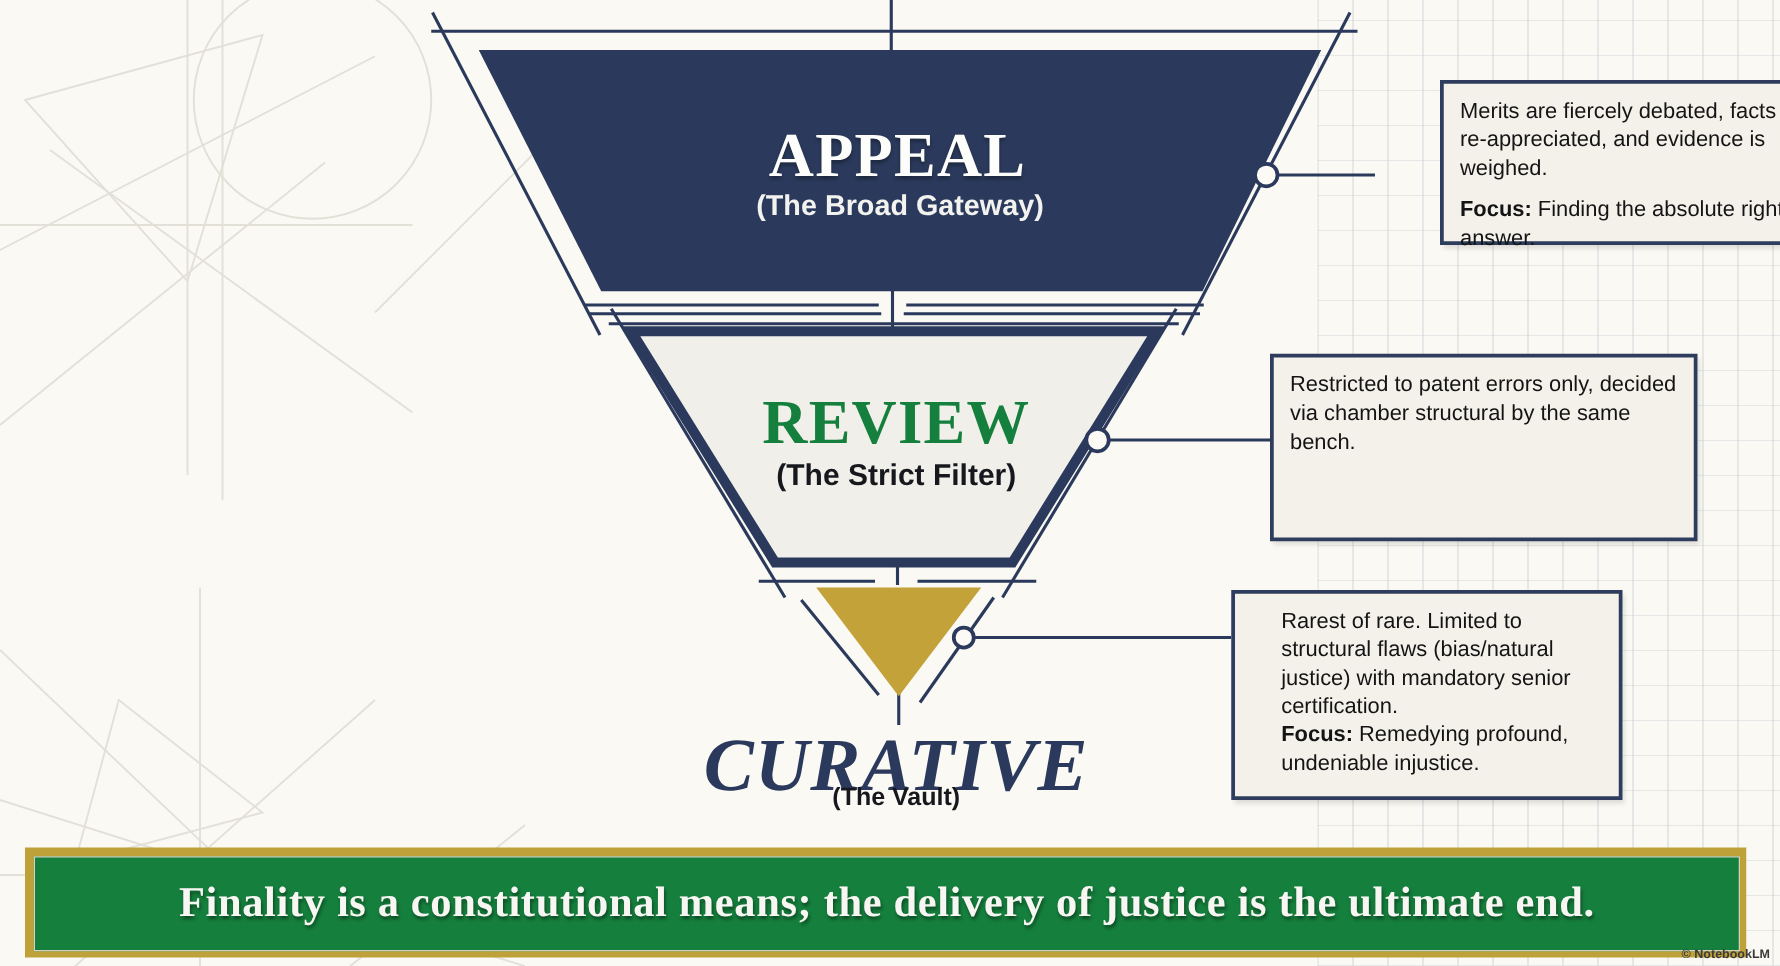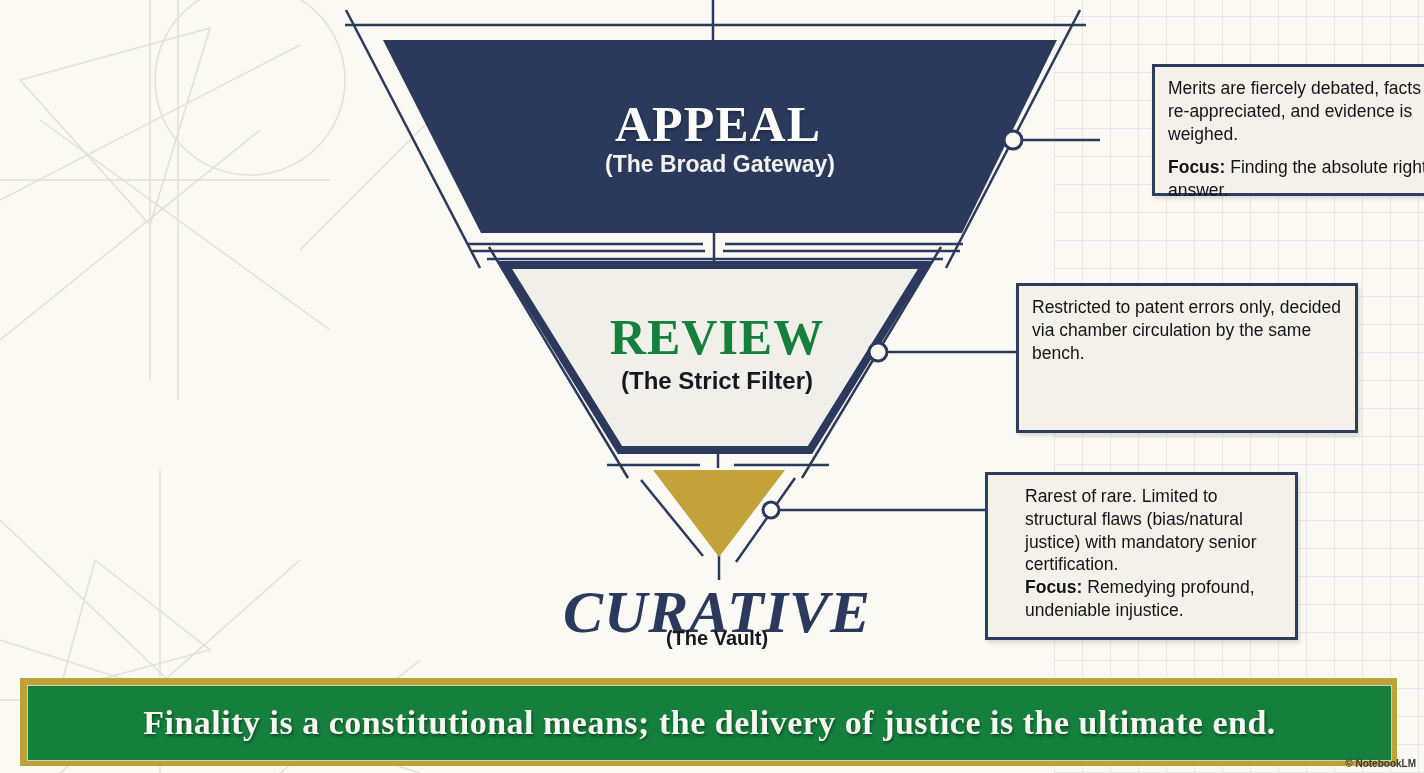--- a/index.html
+++ b/index.html
@@ -121,21 +121,21 @@
 
   <div class="note note-1">
     <p>Merits are fiercely debated, facts are re-appreciated, and evidence is weighed.</p>
     <p class="gap">
       <strong>Focus:</strong>
       <span>Finding the absolute right answer.</span>
     </p>
   </div>
 
   <div class="note note-2">
-    <p>Restricted to patent errors only, decided via chamber circulation by the same bench.</p>
+    <p>Restricted to patent errors only, decided via chamber structural by the same bench.</p>
   </div>
 
   <div class="note note-3">
     <p>Rarest of rare. Limited to structural flaws (bias/natural justice) with mandatory senior certification.</p>
     <p>
       <strong>Focus:</strong>
       <span>Remedying profound, undeniable injustice.</span>
     </p>
   </div>
 

